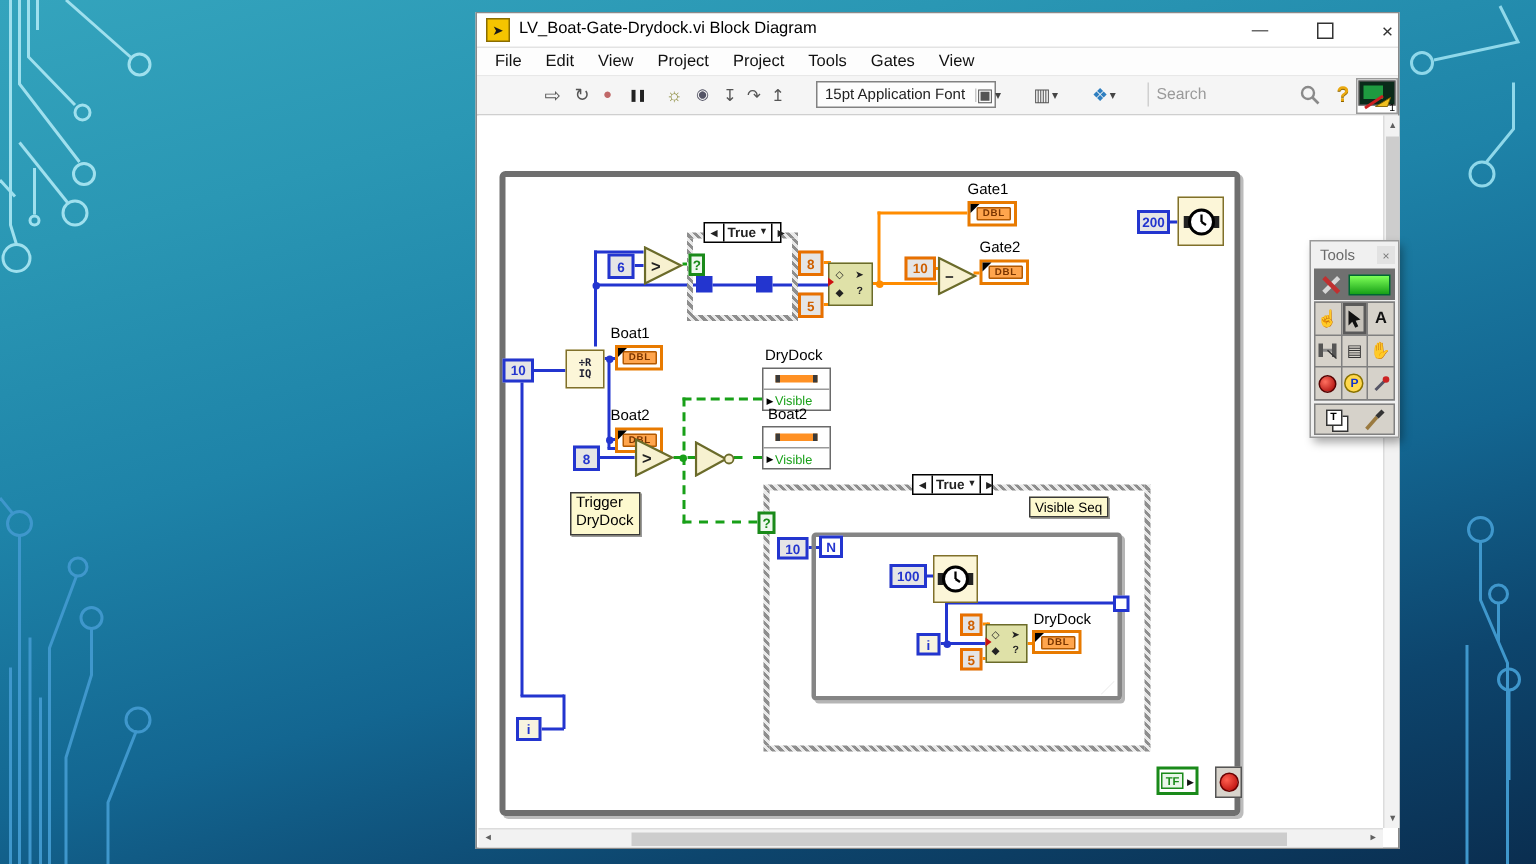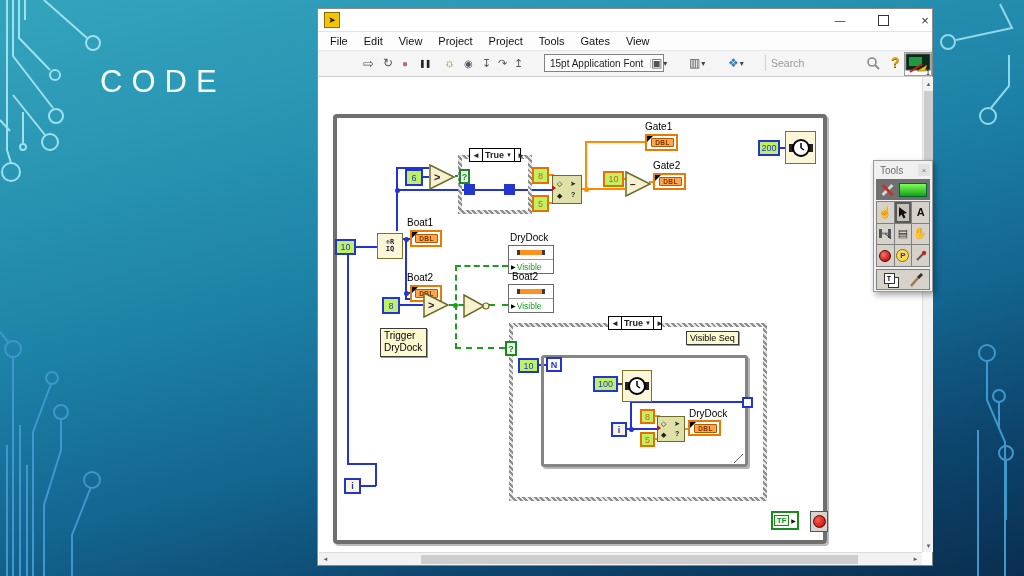--- a/index.html
+++ b/index.html
@@ -53,22 +53,22 @@
   
   .wb{position:absolute;background:#2335cf;}
   .wo{position:absolute;background:#ff8c00;}
   .wg{position:absolute;}
   .wgh{border-top:2px dashed #18a018;}
   .wgv{border-left:2px dashed #18a018;}
   .dotb{position:absolute;width:5px;height:5px;border-radius:50%;background:#2335cf;}
   .doto{position:absolute;width:5px;height:5px;border-radius:50%;background:#ff8c00;}
   .dotg{position:absolute;width:5px;height:5px;border-radius:50%;background:#18a018;}
   
-  .constB,.constO{position:absolute;box-sizing:border-box;background:#bef264;display:flex;align-items:center;justify-content:center;
-    font-size:9px;font-weight:normal;}
+  .constB,.constO{position:absolute;box-sizing:border-box;background:#e5e5e5;display:flex;align-items:center;justify-content:center;
+    font-size:9px;font-weight:bold;}
   .constB{border:2px solid #2335cf;color:#2335cf;}
   .constO{border:2px solid #e87000;color:#cf6000;}
   .freelabel{position:absolute;background:#fdf9cf;border:1px solid #3a3a3a;box-sizing:border-box;color:#000;font-size:10px;
     padding:1px 3px;white-space:nowrap;box-shadow:1px 1px 0 rgba(0,0,0,.4);}
   .caption{position:absolute;color:#000;font-size:10px;white-space:nowrap;}
   .dbl{position:absolute;box-sizing:border-box;border:2px solid #e87a00;background:#fff;display:flex;align-items:center;justify-content:flex-end;padding-right:2px;}
   .dblpill{background:#ffa54d;border:1px solid #b35900;color:#7a3500;font-size:6.5px;font-weight:bold;padding:0 3px;border-radius:1px;letter-spacing:.5px;}
   .cornerflag{position:absolute;left:0;top:0;width:0;height:0;border-top:6px solid #000;border-right:6px solid transparent;}
   .propnode{position:absolute;box-sizing:border-box;border:1px solid #6a6a6a;background:#fff;}
   .proprow1{height:13px;border-bottom:1px solid #9a9a9a;display:flex;align-items:center;justify-content:center;gap:1px;}
@@ -158,26 +158,26 @@
       <circle cx="987" cy="353" r="8"></circle>
         <path d="M987,361 V400 L1005,442 V576"></path>
       <circle cx="999" cy="396" r="6"></circle>
         <path d="M999,402 V428"></path>
       <circle cx="1006" cy="453" r="7"></circle>
         <path d="M1006,460 V520"></path>
       <path d="M978,430 V576"></path>
     </g>
   </svg>
 
-  <div class="heading">CODE</div>
 
   <div class="lvwindow">
 
     <div class="titlebar">
       <div class="titleicon">➤</div>
+      <div class="titletext">LV_Boat-Gate-Drydock.vi Block Diagram</div>
       <div class="winbtn" style="left:505px">—</div>
       <div class="winbtn" style="left:548px">
           <span class="maxglyph"></span>
         </div>
       <div class="winbtn" style="left:590px;font-size:13px">×</div>
     </div>
 
     <div class="menubar">
       <span class="menuitem">File</span>
       <span class="menuitem">Edit</span>

